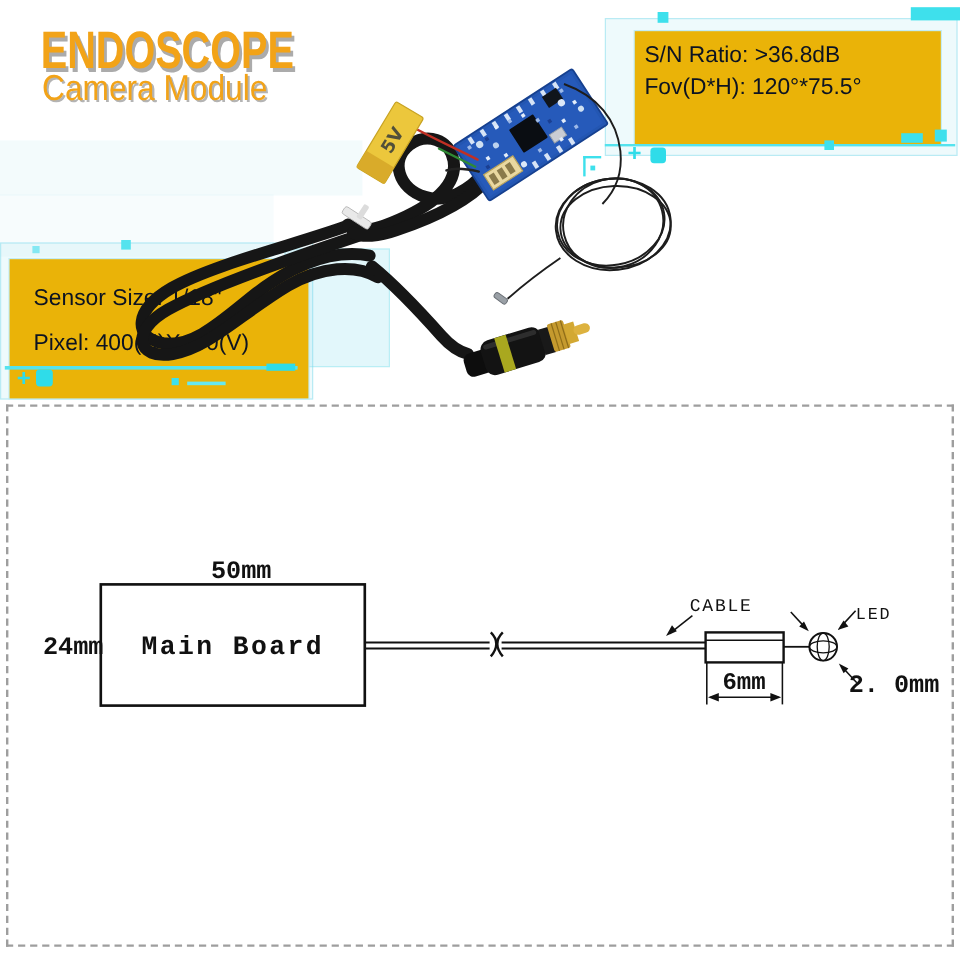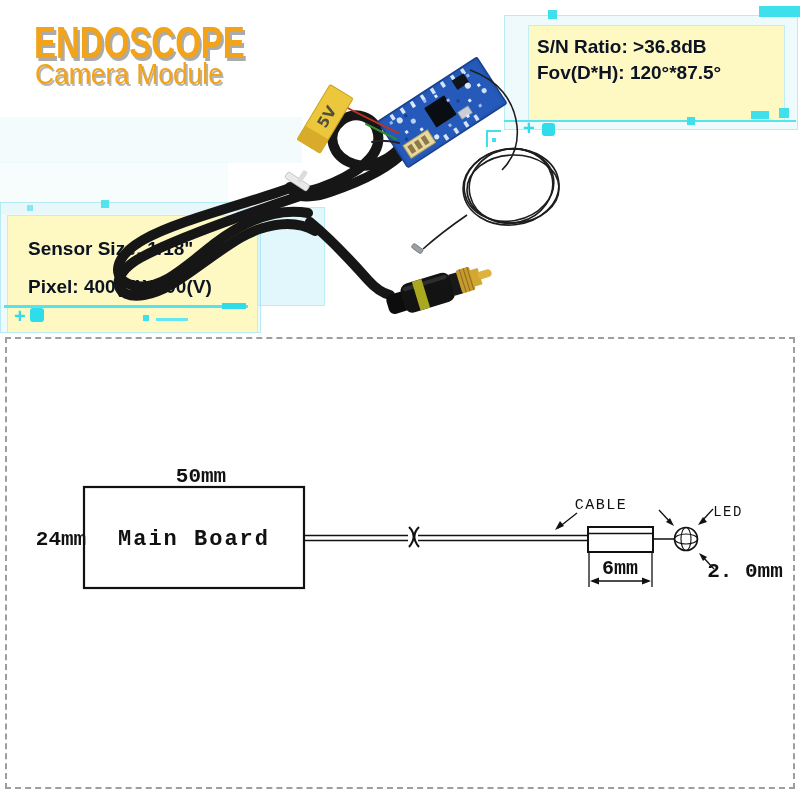--- a/index.html
+++ b/index.html
@@ -10,21 +10,21 @@
   
   .title-main{left:34px;top:18px;font-size:44px;font-weight:800;color:#f2a318;
     letter-spacing:0px;transform:scaleX(.75);transform-origin:left top;
     text-shadow:3px 3px 0 #ababab;white-space:nowrap;}
   .title-sub{left:35px;top:57px;font-size:30px;font-weight:400;color:#f2a318;
     transform:scaleX(.88);transform-origin:left top;
     text-shadow:2px 2px 0 #b4b4b4;white-space:nowrap;}
 
   
   .panel-outer{background:rgba(176,233,242,.22);border:1px solid rgba(120,218,235,.45);}
-  .panel-box{background:#fef9c3;box-shadow:0 0 0 1px rgba(190,235,244,.9);font-weight:bold;}
+  .panel-box{background:#eab308;box-shadow:0 0 0 1px rgba(190,235,244,.9);}
   .spec-line{color:#0c1322;font-size:19px;line-height:26px;white-space:nowrap;}
   .r-outer{left:504px;top:15px;width:292px;height:113px;}
   .r-box{left:529px;top:26px;width:247px;height:86px;padding:8px 0 0 8px;}
   .l-outer{left:0px;top:202px;width:259px;height:129px;}
   .l-box{left:8px;top:216px;width:229px;height:102px;padding:14px 0 0 20px;}
   .l-box .spec-line{line-height:38px;}
 
   .tq{background:#3ee0ec;}
   .plus{color:#2fdce9;font-size:20px;font-weight:bold;line-height:20px;}
   .bracket{width:13px;height:15px;border-left:2px solid #3ee0ec;border-top:2px solid #3ee0ec;}
@@ -47,21 +47,21 @@
 </head>
 <body>
 
 <div class="abs bg1"></div>
 <div class="abs bg2"></div>
 <div class="abs bg3"></div>
 
 <div class="abs panel-outer r-outer"></div>
 <div class="abs panel-box r-box">
   <div class="spec-line">S/N Ratio: &gt;36.8dB</div>
-  <div class="spec-line">Fov(D*H): 120°*87.5°</div>
+  <div class="spec-line">Fov(D*H): 120°*75.5°</div>
 </div>
 <div class="abs tq" style="left:548px;top:10px;width:9px;height:9px;"></div>
 <div class="abs tq" style="left:759px;top:6px;width:47px;height:11px;"></div>
 <div class="abs" style="left:504px;top:120px;width:292px;height:2px;background:#55e3ee;"></div>
 <div class="abs tq" style="left:542px;top:123px;width:13px;height:13px;border-radius:3px;background:#2fdce9;"></div>
 <div class="abs plus" style="left:523px;top:118px;">+</div>
 <div class="abs tq" style="left:687px;top:117px;width:8px;height:8px;"></div>
 <div class="abs tq" style="left:751px;top:111px;width:18px;height:8px;"></div>
 <div class="abs tq" style="left:779px;top:108px;width:10px;height:10px;"></div>
 <div class="abs bracket" style="left:486px;top:130px;">

